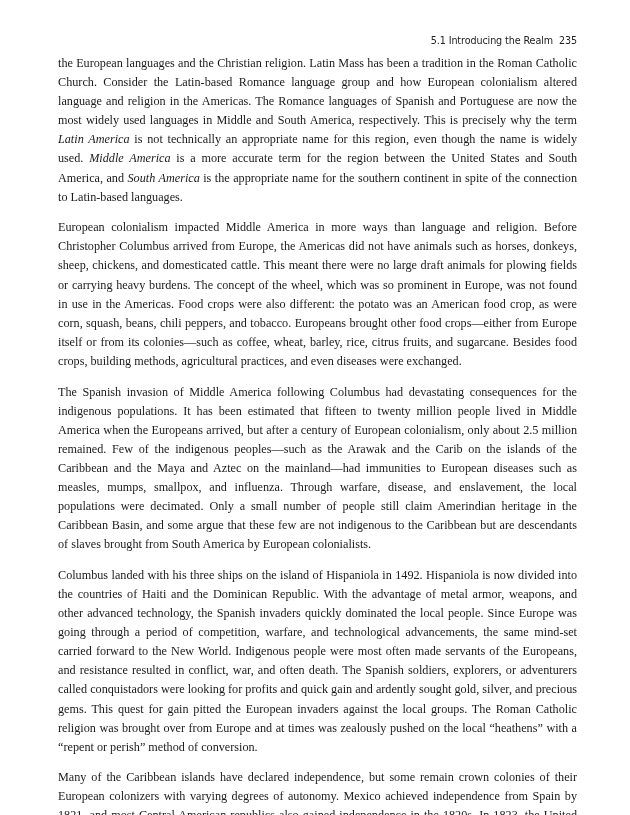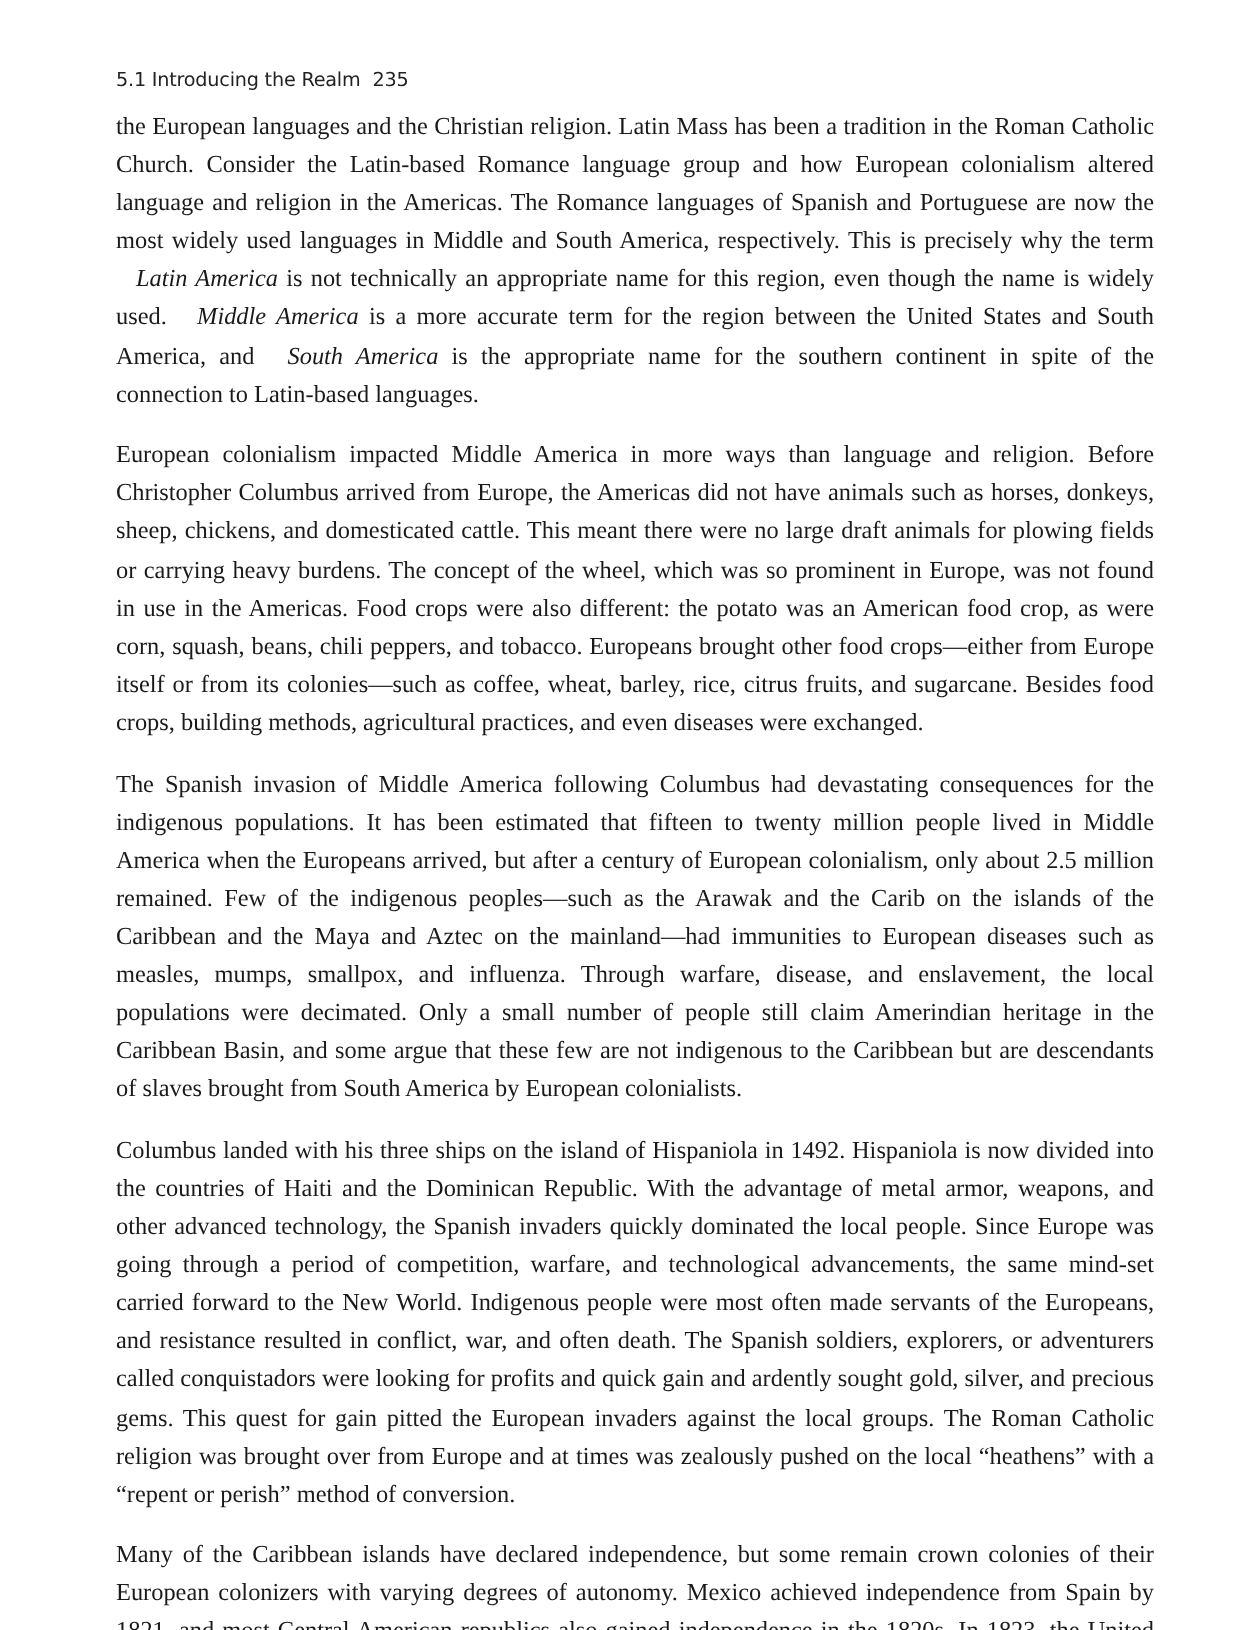--- a/index.html
+++ b/index.html
@@ -2,38 +2,39 @@
 <html><head>
 <meta charset="utf-8">
 <style>
   html, body { margin: 0; padding: 0; background: #ffffff; }
   body { width: 630px; height: 815px; position: relative; overflow: hidden; }
   .page {
     position: absolute; left: 58px; top: 34px; width: 519px;
     color: #1a1a1a;
   }
   .running-header {
+    text-align: right;
     font-family: "DejaVu Sans", sans-serif;
     font-size: 9.6px;
     letter-spacing: -0.1px;
     color: #222;
     height: 14px;
     line-height: 14px;
     margin-bottom: 6px;
   }
   .running-header .sep { display: inline-block; width: 6px; }
   p.body {
     margin: 0 0 11.5px 0;
     font-family: "Liberation Serif", serif;
     font-size: 12.2px;
     line-height: 19.1px;
     text-align: justify;
     color: #1a1a1a;
   }
-  p.body em { font-style: italic; margin-left: 10px; }
+  p.body em { font-style: italic; }
 </style>
 </head>
 <body>
 
 <div class="page">
   <div class="running-header">
     <span>5.1 Introducing the Realm</span><span class="sep"></span><span>235</span>
   </div>
   <div id="body-text">
       <p class="body"><span>the European languages and the Christian religion. Latin Mass has been a tradition in the Roman Catholic Church. Consider the Latin-based Romance language group and how European colonialism altered language and religion in the Americas. The Romance languages of Spanish and Portuguese are now the most widely used languages in Middle and South America, respectively. This is precisely why the term </span><em>Latin America</em><span> is not technically an appropriate name for this region, even though the name is widely used. </span><em>Middle America</em><span> is a more accurate term for the region between the United States and South America, and </span><em>South America</em><span> is the appropriate name for the southern continent in spite of the connection to Latin-based languages.</span></p>

